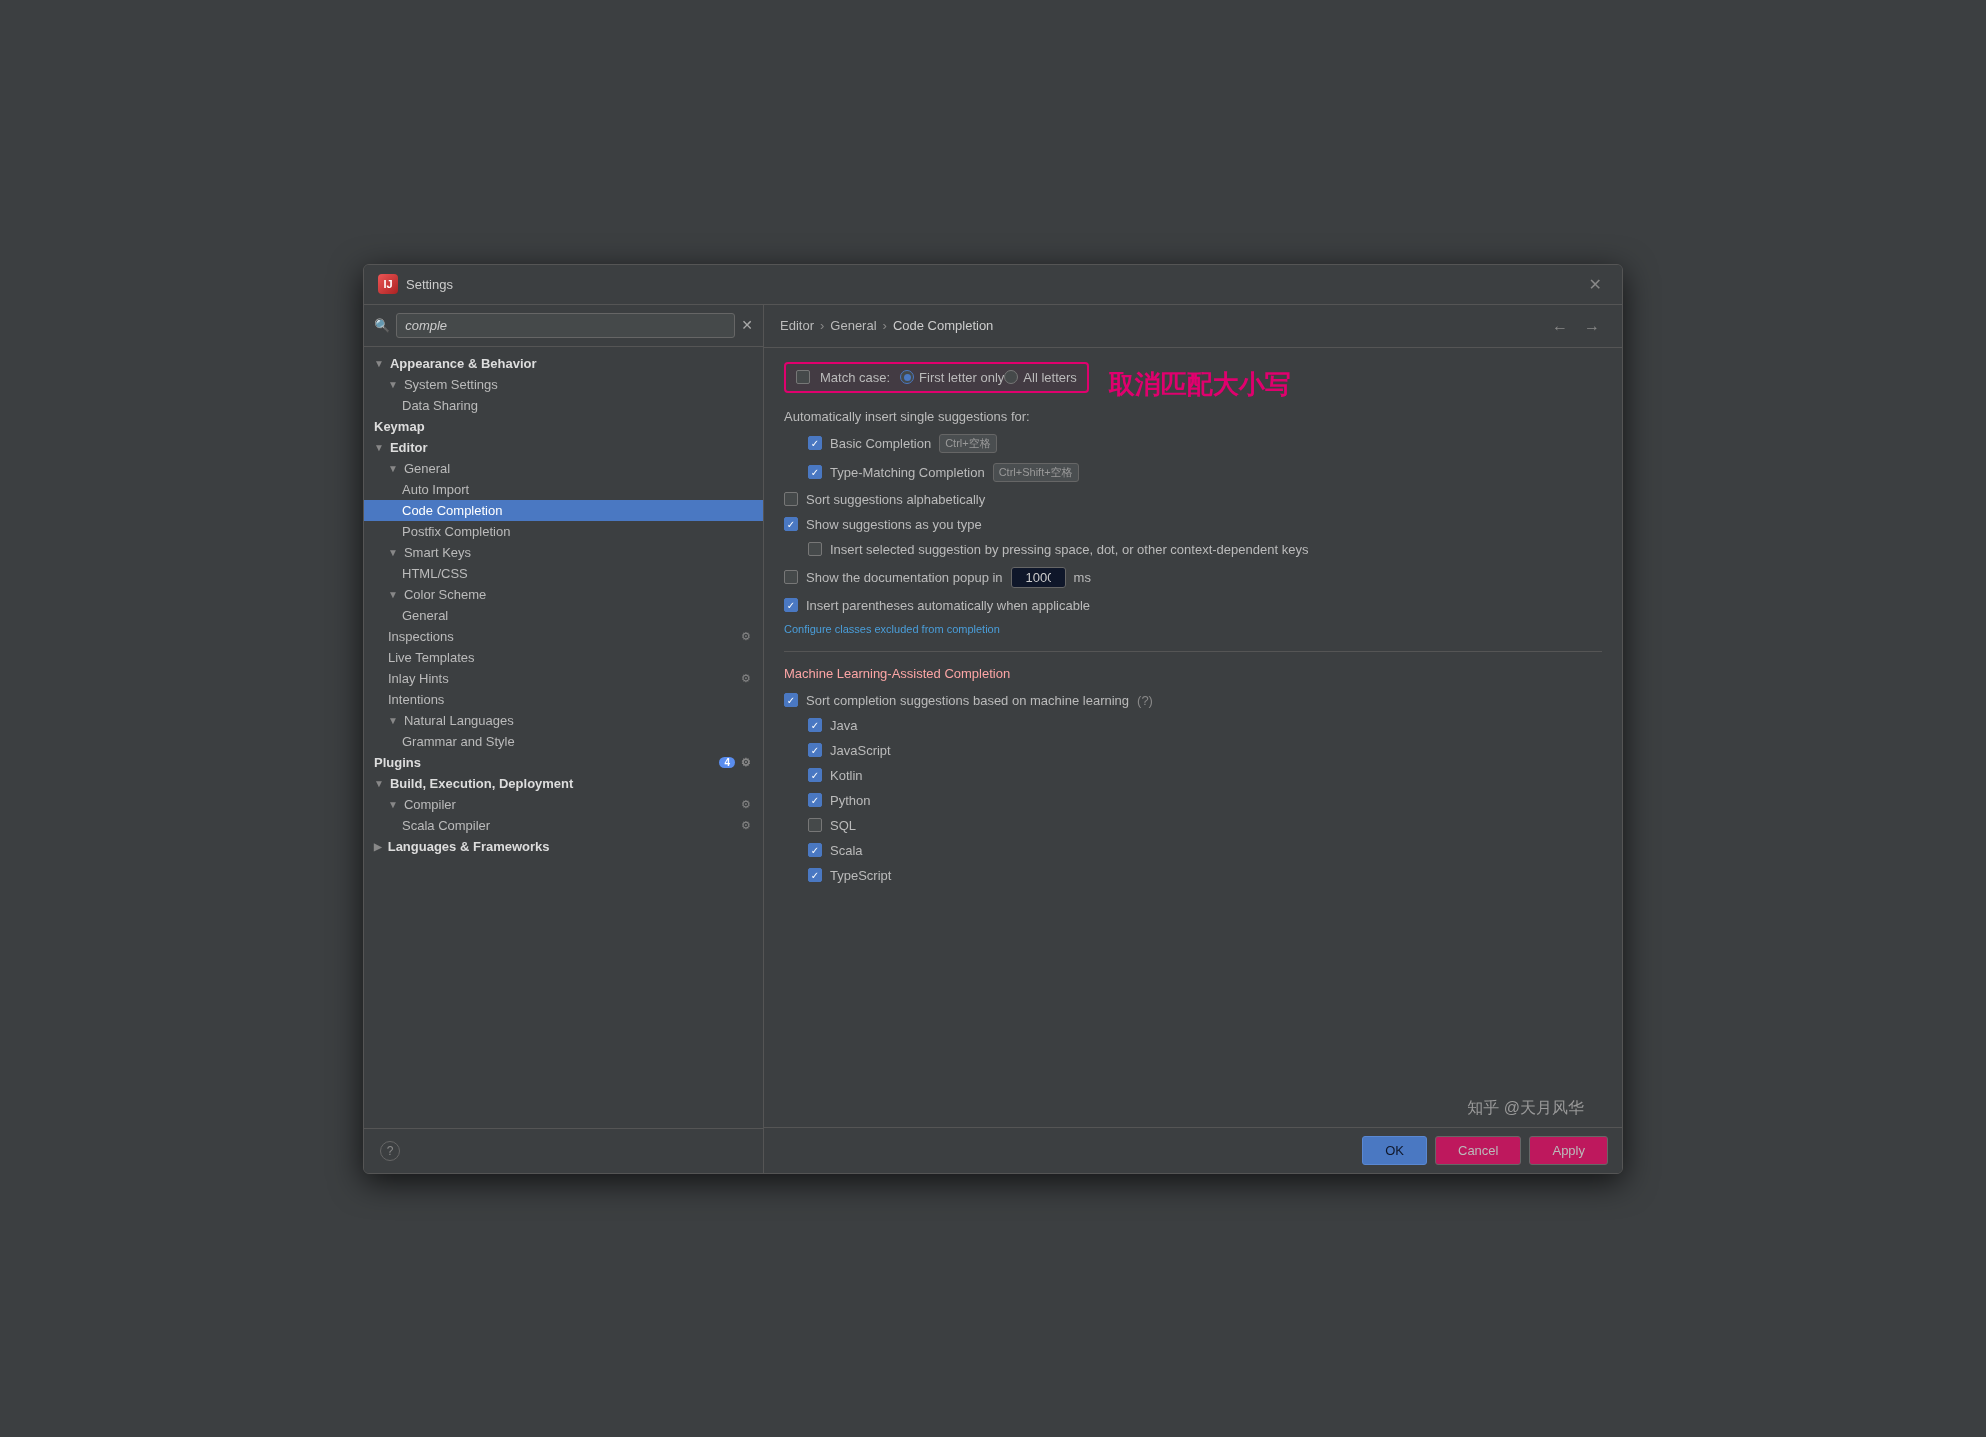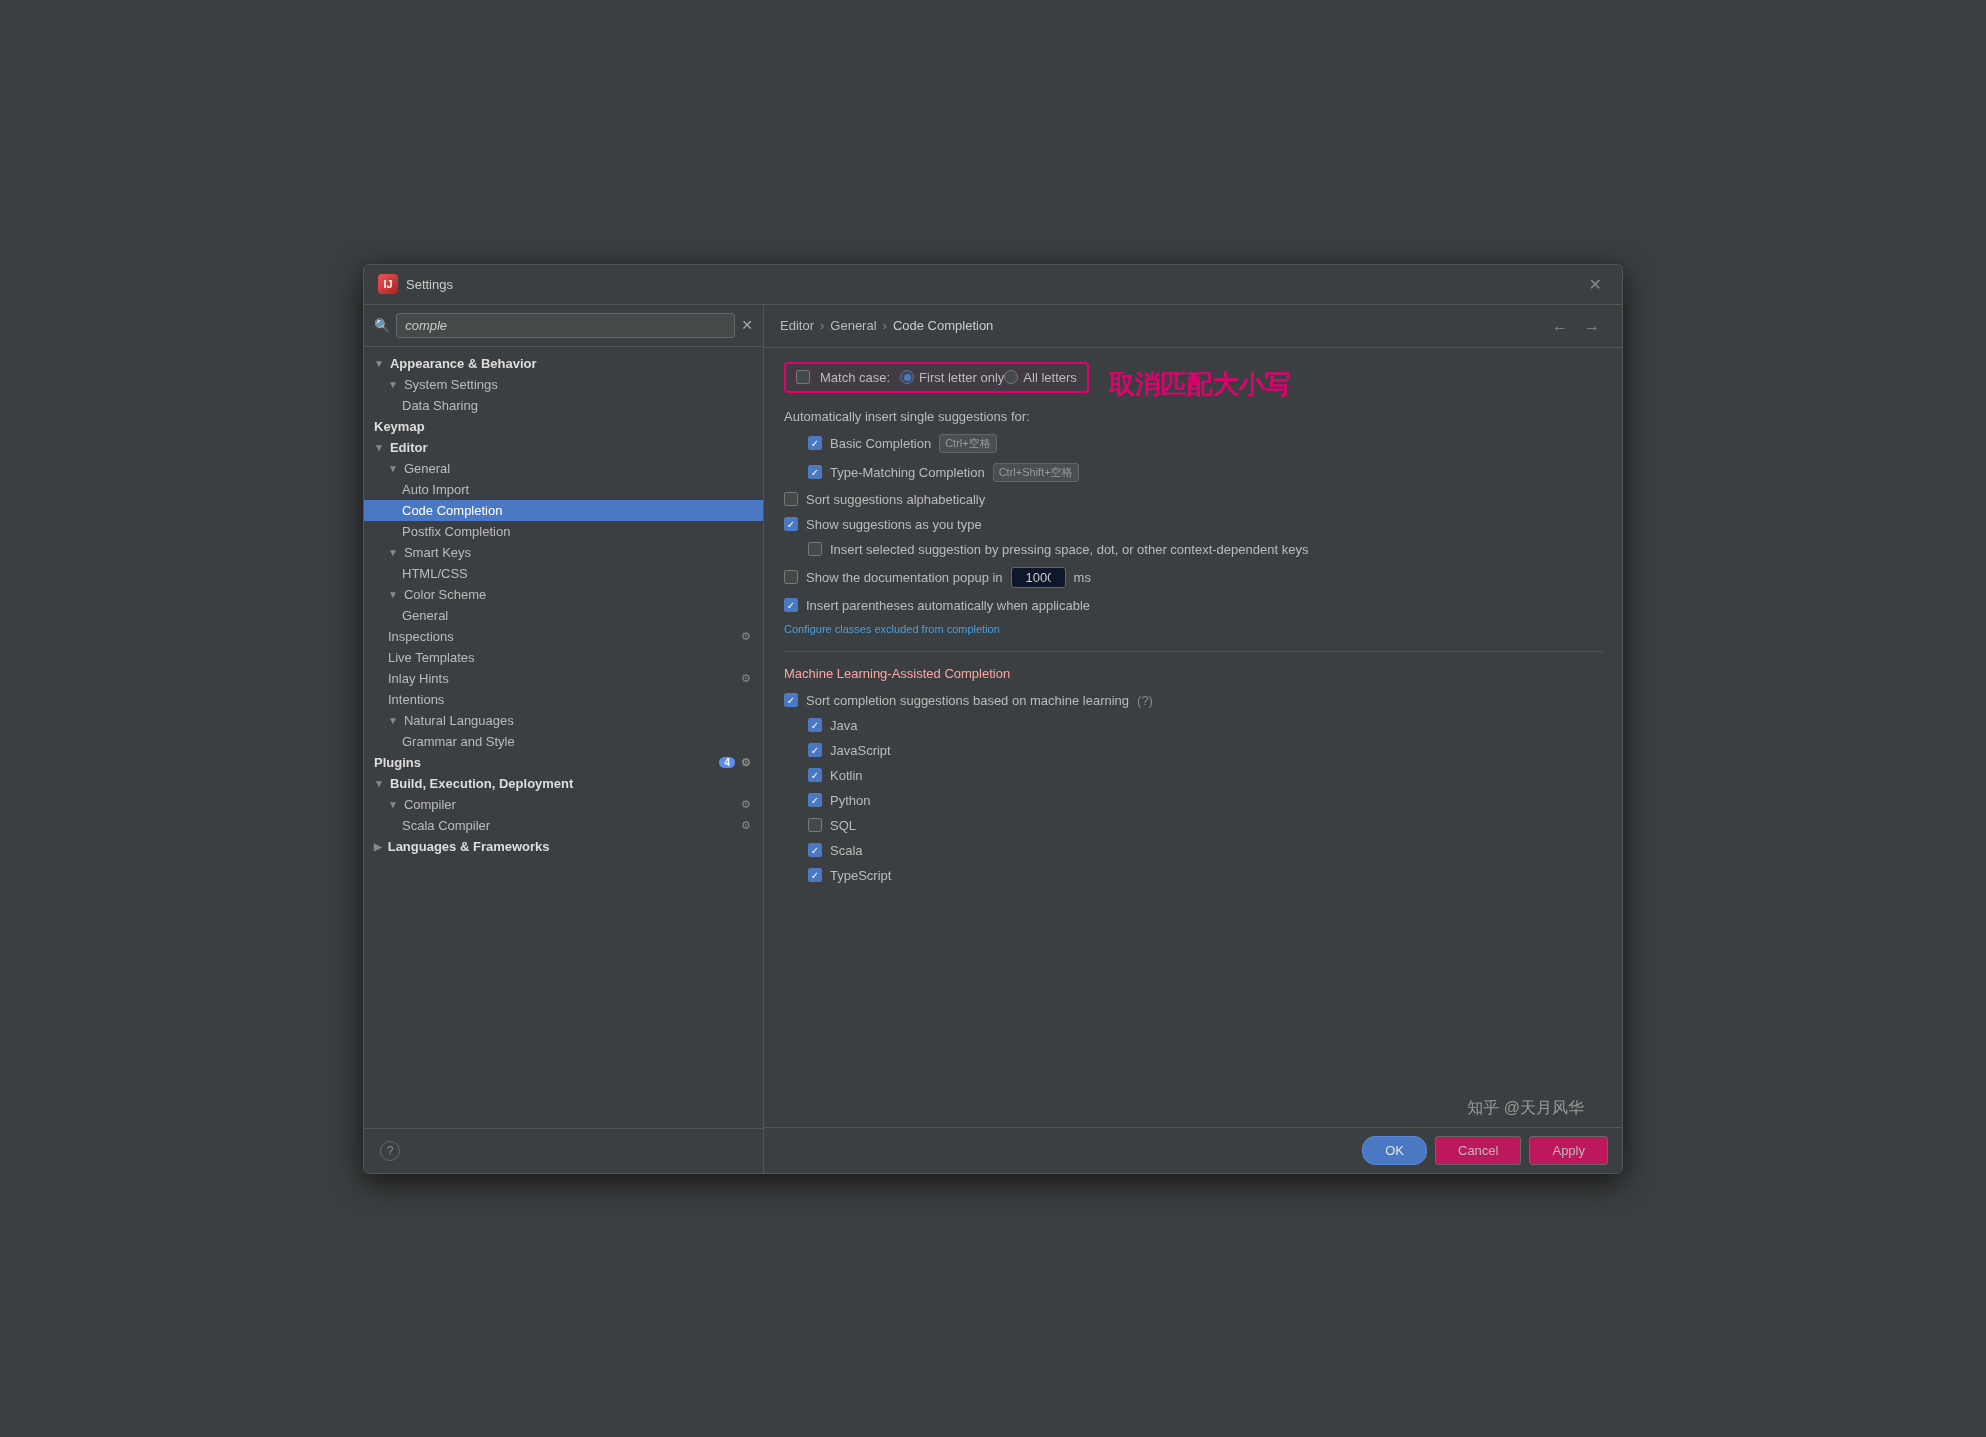--- a/index.html
+++ b/index.html
@@ -316,23 +316,22 @@
     }
     .btn {
       padding: 6px 22px;
       border-radius: 3px;
       font-size: 13px;
       cursor: pointer;
       border: 1px solid transparent;
     }
     .btn-primary {
       background: #4a78c2;
-      color: #e5e5e5;
+      color: #0f172a;
       border-color: #5a88d2;
-      border-radius: 13px;
     }
     .btn-secondary {
       background: #be185d;
       color: #bbb;
       border-color: #666;
     }
     
     .watermark {
       position: absolute;
       bottom: 40px;

